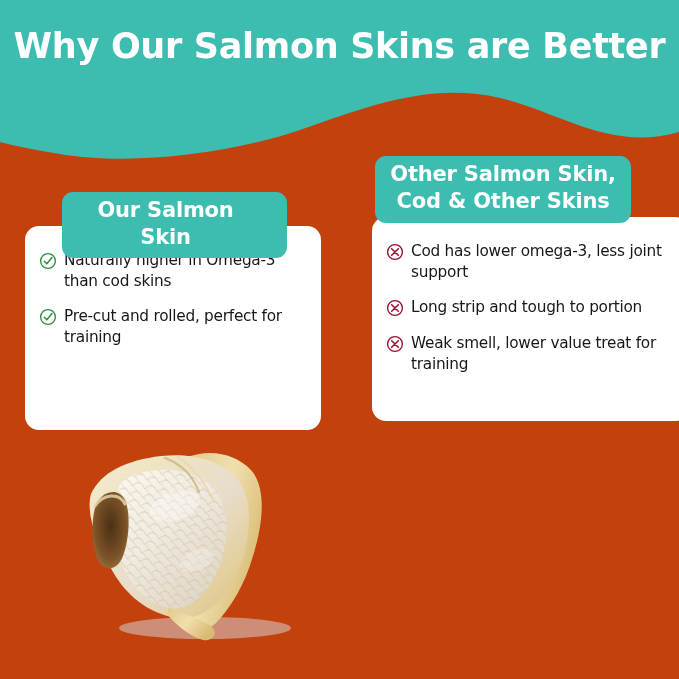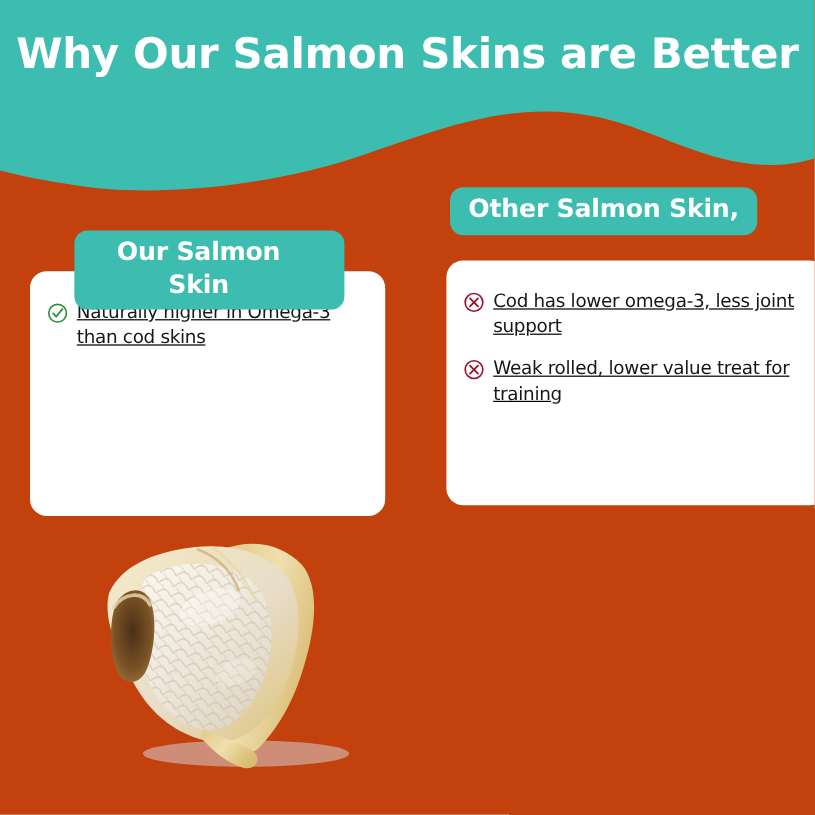--- a/index.html
+++ b/index.html
@@ -88,21 +88,20 @@
   }
   .badge .bline { display: block; }
 
   
   .card {
     position: absolute;
     background: #ffffff;
     border-radius: 14px;
     box-sizing: border-box;
     z-index: 3;
-    text-decoration: underline;
   }
   .card-left {
     left: 0;
     top: 226px;
     width: 296px;
     height: 204px;
     padding: 24px 16px 10px 14px;
   }
   .card-right {
     left: 0;
@@ -170,20 +169,27 @@
         <ul class="feature-list">
 
           <li class="feature-item">
             <svg class="f-icon" viewBox="0 0 20 20">
               <circle cx="10" cy="10" r="8.2" fill="none" stroke="#2f8f3e" stroke-width="1.5"></circle>
               <path d="M5.9 10.2 L8.7 13.1 L14.4 6.2" fill="none" stroke="#2f8f3e" stroke-width="1.7" stroke-linecap="round" stroke-linejoin="round"></path>
             </svg>
             <span class="f-text">Naturally higher in Omega-3 than cod skins</span>
           </li>
 
+          <li class="feature-item">
+            <svg class="f-icon" viewBox="0 0 20 20">
+              <circle cx="10" cy="10" r="8.2" fill="none" stroke="#2f8f3e" stroke-width="1.5"></circle>
+              <path d="M5.9 10.2 L8.7 13.1 L14.4 6.2" fill="none" stroke="#2f8f3e" stroke-width="1.7" stroke-linecap="round" stroke-linejoin="round"></path>
+            </svg>
+            <span class="f-text">Pre-cut and rolled, perfect for training</span>
+          </li>
 
 
         </ul>
       </div>
 
       <div class="badge badge-left">
         <span class="bline">Our Salmon Skin</span>
       </div>
 
       <svg class="photo photo-left" viewBox="0 0 270 222">
@@ -256,33 +262,41 @@
         <ul class="feature-list">
 
           <li class="feature-item">
             <svg class="f-icon" viewBox="0 0 20 20">
               <circle cx="10" cy="10" r="8.2" fill="none" stroke="#9b1230" stroke-width="1.5"></circle>
               <path d="M6.3 6.3 L13.7 13.7 M13.7 6.3 L6.3 13.7" fill="none" stroke="#9b1230" stroke-width="1.7" stroke-linecap="round"></path>
             </svg>
             <span class="f-text">Cod has lower omega-3, less joint support</span>
           </li>
 
-
           <li class="feature-item">
             <svg class="f-icon" viewBox="0 0 20 20">
               <circle cx="10" cy="10" r="8.2" fill="none" stroke="#9b1230" stroke-width="1.5"></circle>
               <path d="M6.3 6.3 L13.7 13.7 M13.7 6.3 L6.3 13.7" fill="none" stroke="#9b1230" stroke-width="1.7" stroke-linecap="round"></path>
             </svg>
-            <span class="f-text">Weak rolled, lower value treat for training</span>
+            <span class="f-text">Long strip and tough to portion</span>
+          </li>
+
+          <li class="feature-item">
+            <svg class="f-icon" viewBox="0 0 20 20">
+              <circle cx="10" cy="10" r="8.2" fill="none" stroke="#9b1230" stroke-width="1.5"></circle>
+              <path d="M6.3 6.3 L13.7 13.7 M13.7 6.3 L6.3 13.7" fill="none" stroke="#9b1230" stroke-width="1.7" stroke-linecap="round"></path>
+            </svg>
+            <span class="f-text">Weak smell, lower value treat for training</span>
           </li>
 
         </ul>
       </div>
 
       <div class="badge badge-right">
         <span class="bline">Other Salmon Skin,</span>
+        <span class="bline">Cod &amp; Other Skins</span>
       </div>
 
     </div>
 
   </div>
 
 </div>
 
 </body></html>

